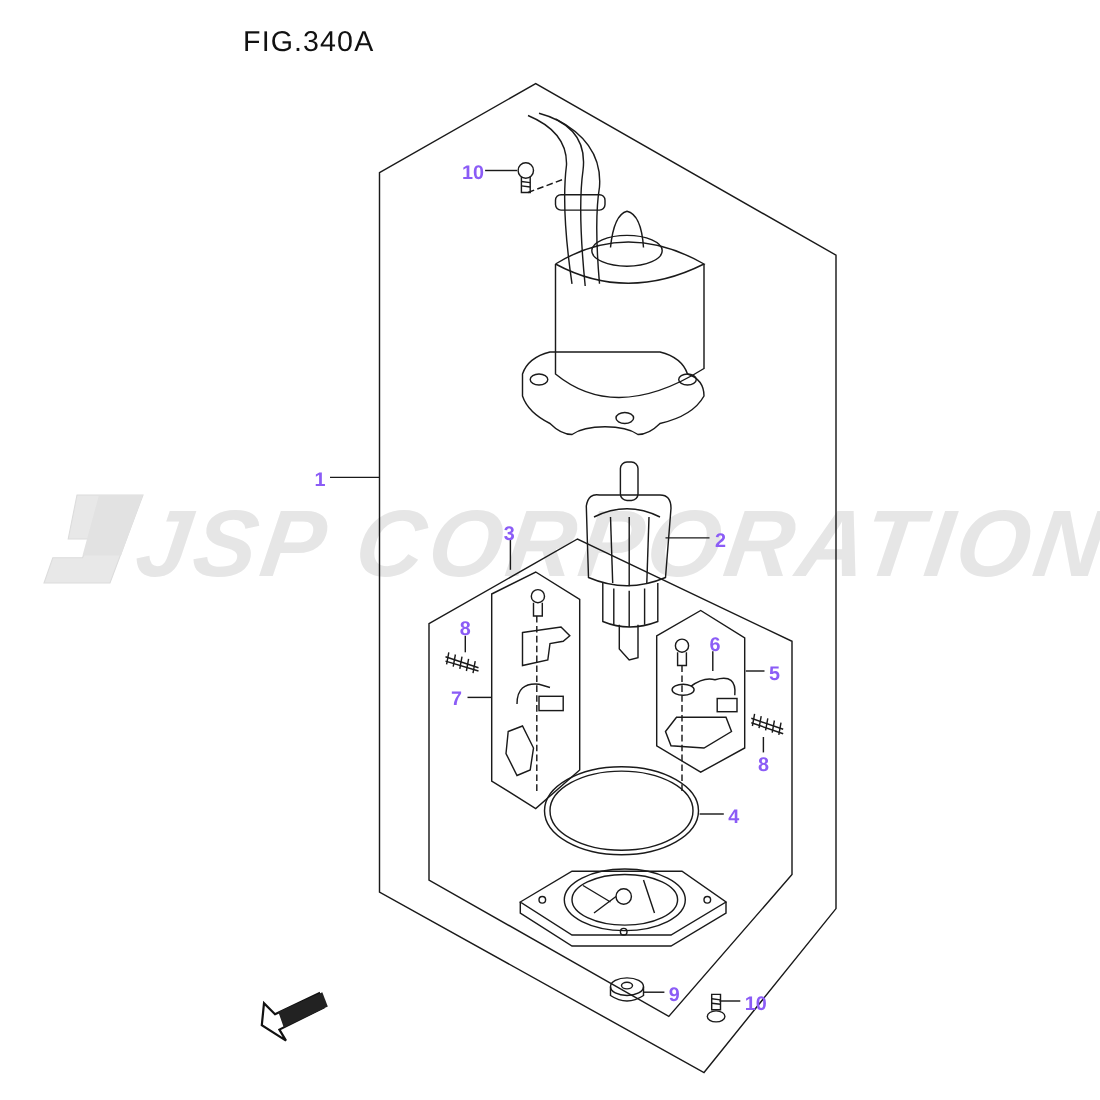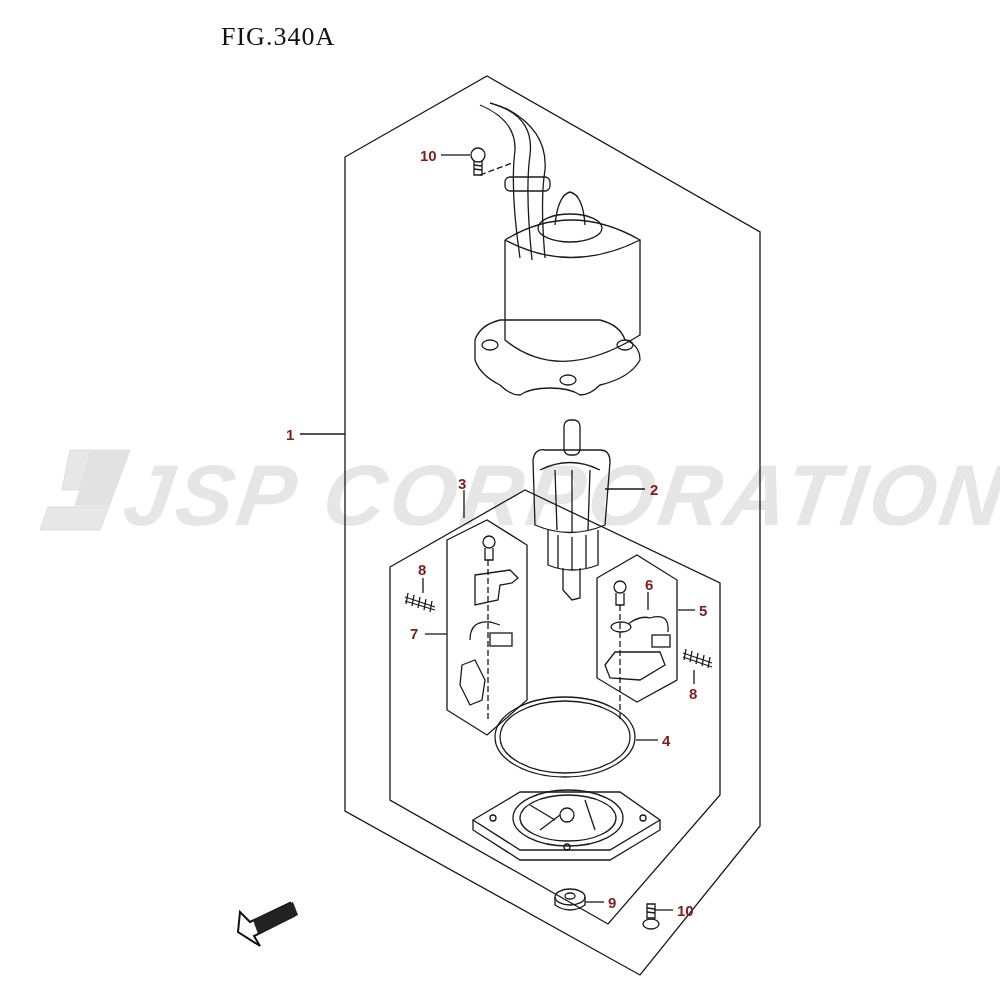--- a/index.html
+++ b/index.html
@@ -1,21 +1,21 @@
 <!DOCTYPE html>
 <html><head>
 <meta charset="utf-8">
 <style>
   html, body { margin: 0; padding: 0; background: #ffffff; }
   body { width: 1000px; height: 1000px; position: relative; overflow: hidden; font-family: "Liberation Sans", sans-serif; }
-  .fig-title { position: absolute; left: 221px; top: 22px; font-size: 26px; letter-spacing: 1px; color: #111; font-family: Liberation Serif, serif; }
+  .fig-title { position: absolute; left: 221px; top: 22px; font-size: 26px; letter-spacing: 1px; color: #111; font-family: Liberation Sans, sans-serif; }
   .watermark { position: absolute; left: 30px; top: 440px; width: 950px; height: 100px; pointer-events: none; }
   .watermark-text { position: absolute; left: 95px; top: 6px; font-size: 86px; font-weight: bold; font-style: italic; color: #e6e6e6; letter-spacing: 4px; white-space: nowrap; font-family: "Liberation Sans", sans-serif; transform: skewX(-8deg); }
   svg.diagram { position: absolute; left: 0; top: 0; }
-  .callout { position: absolute; font-size: 15px; font-weight: bold; color: #7f1d1d; font-family: "Liberation Sans", sans-serif; line-height: 1; }
+  .callout { position: absolute; font-size: 18px; font-weight: bold; color: #8b5cf6; font-family: "Liberation Sans", sans-serif; line-height: 1; }
 </style>
 </head>
 <body>
 
 <div class="fig-title">FIG.340A</div>
 
 <div class="watermark">
   <svg width="110" height="90" style="position:absolute;left:0;top:5px">
     <polygon points="40,5 100,5 70,85 10,85 18,62 45,62 52,45 32,45" fill="#e8e8e8" stroke="#dcdcdc"></polygon>
     <polygon points="60,5 100,5 80,60 45,60" fill="#e2e2e2"></polygon>

